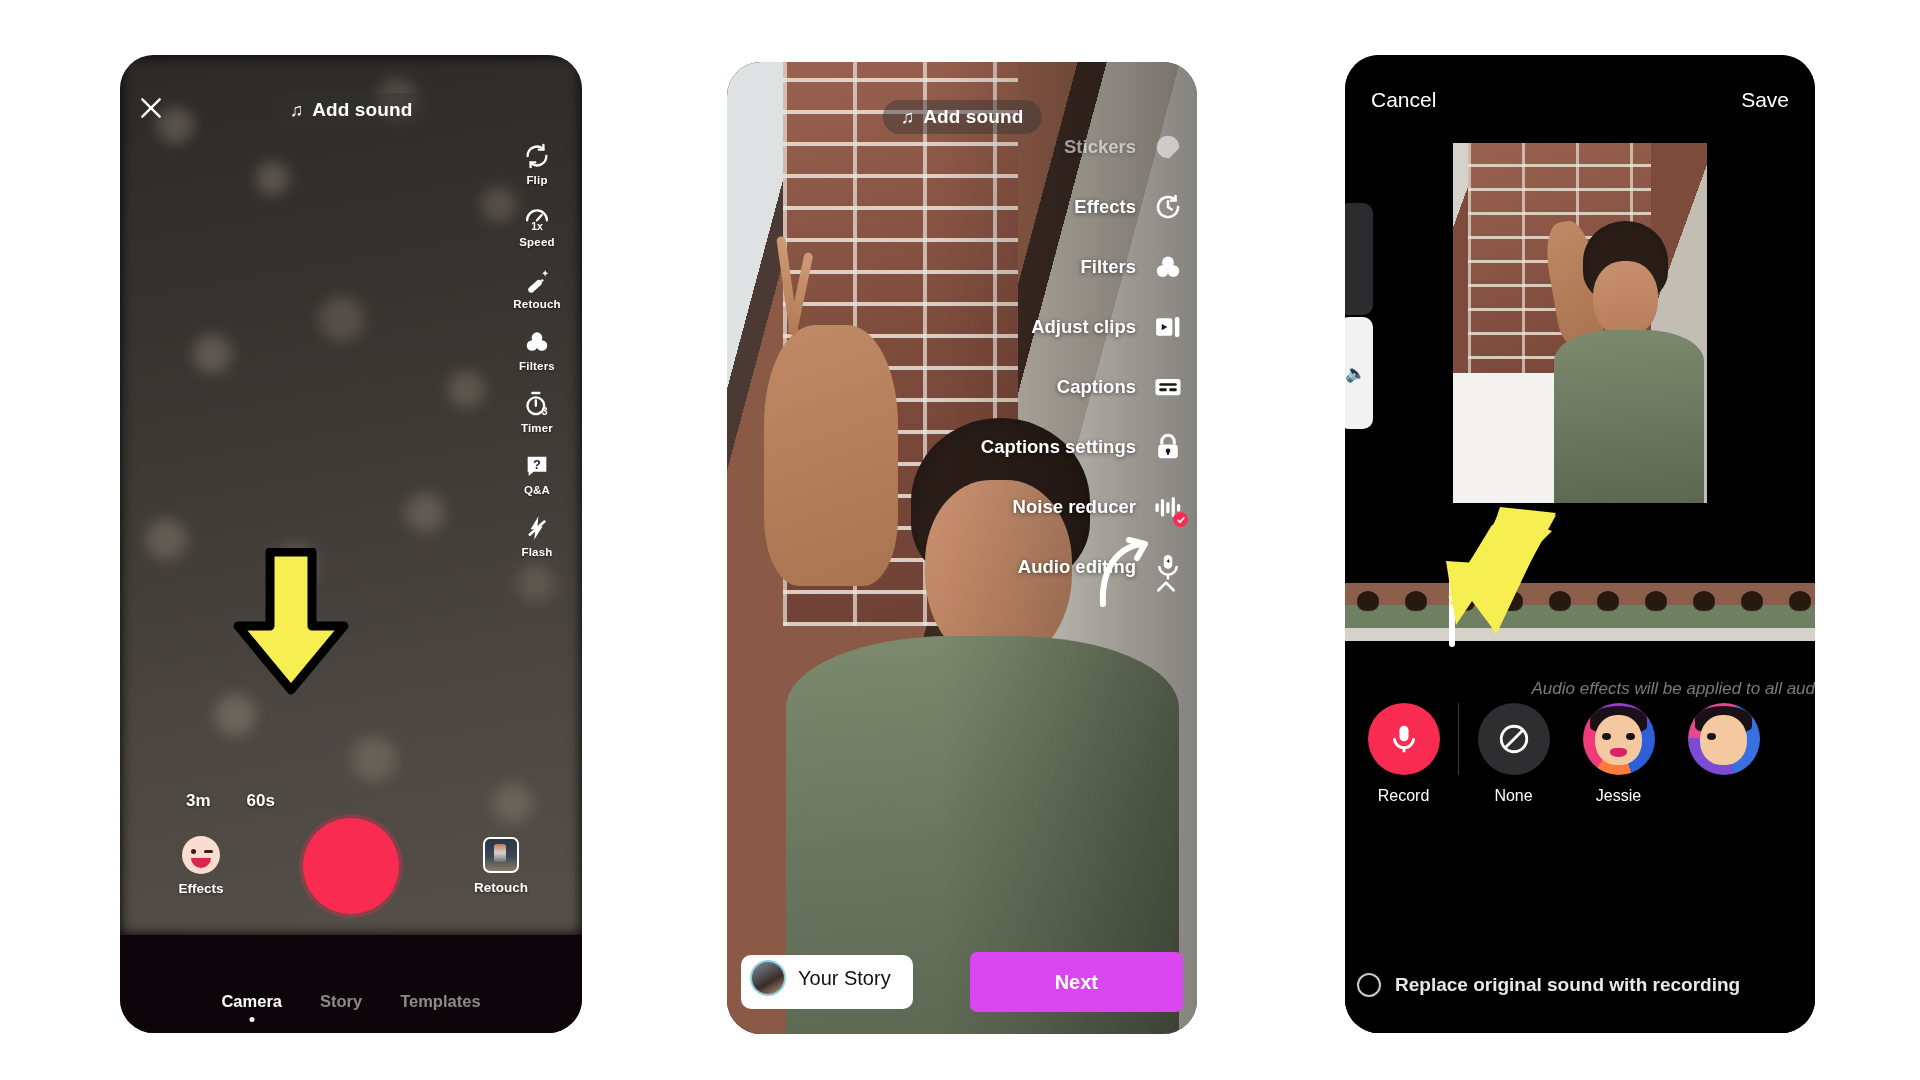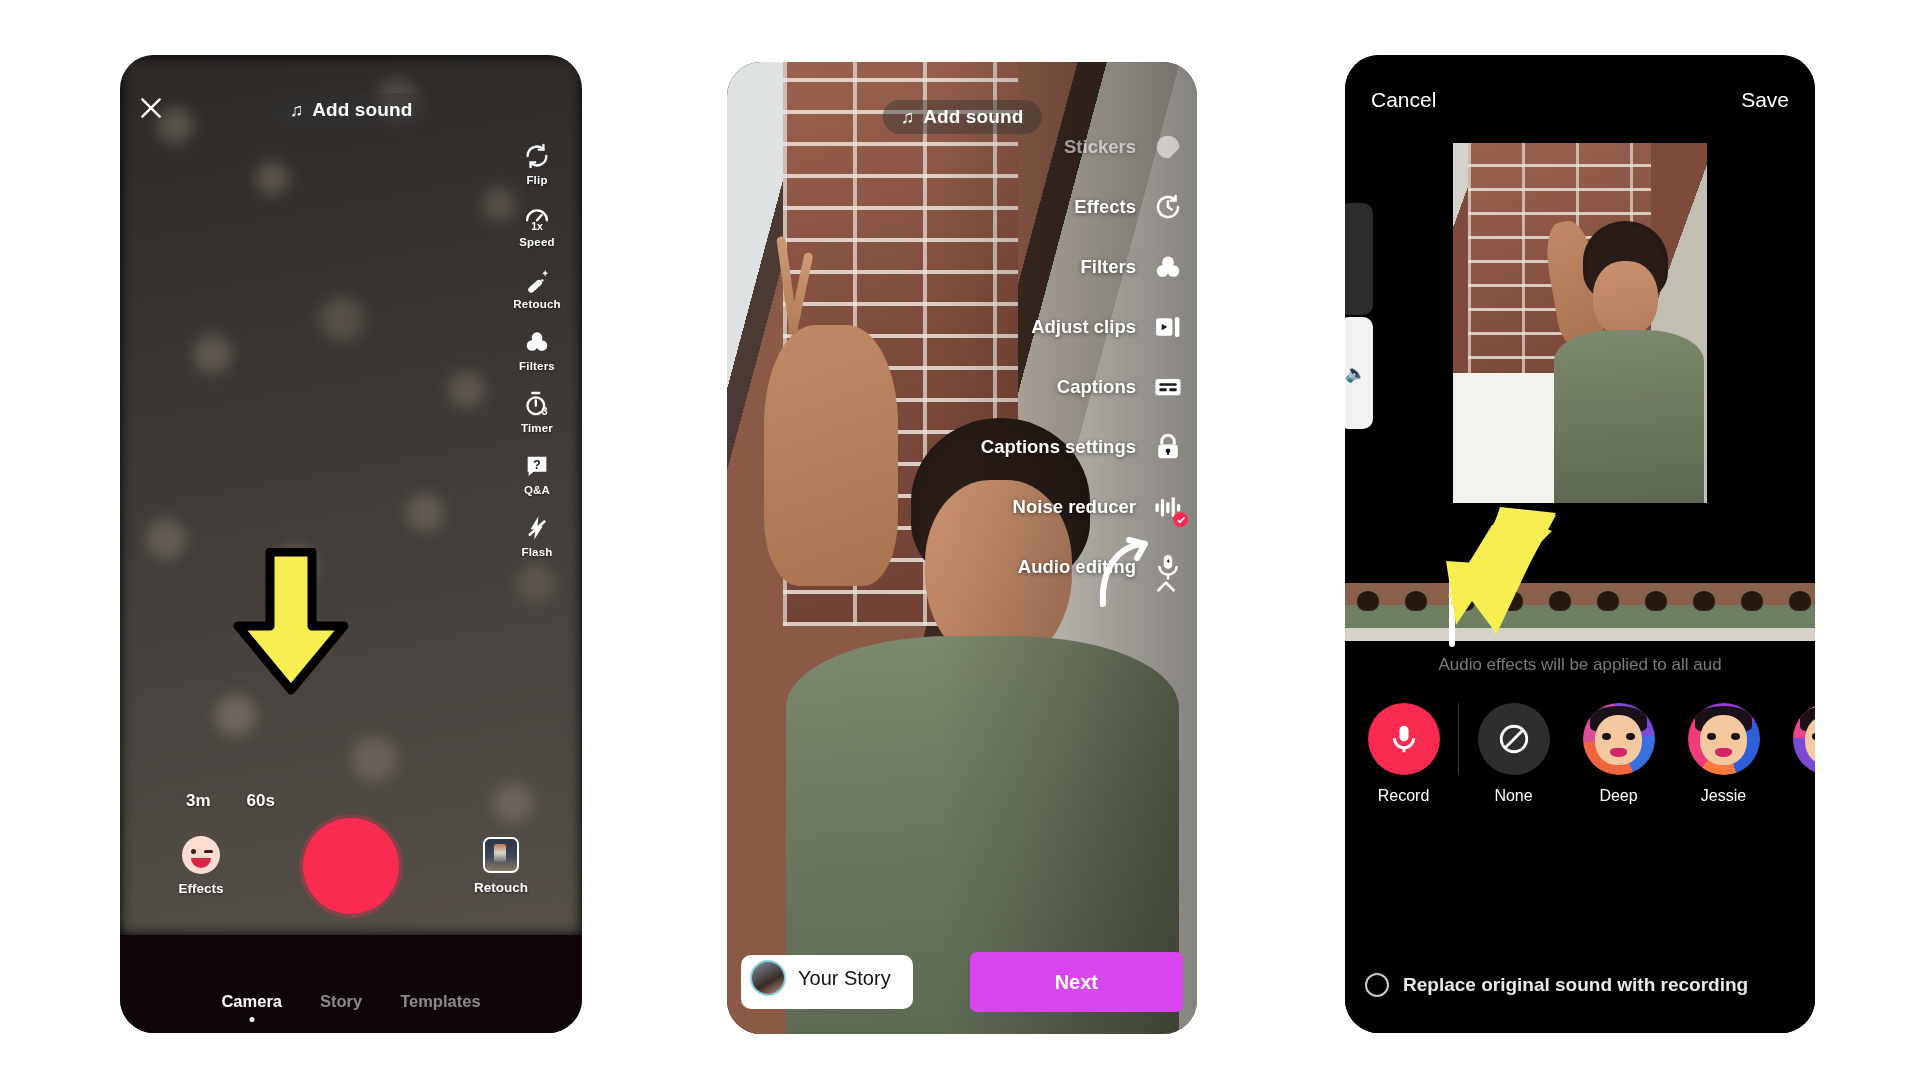--- a/index.html
+++ b/index.html
@@ -322,23 +322,24 @@
   .tl-frame::after {
     content:""; position:absolute; left: 12px; top: 8px; width: 22px; height: 20px;
     background: radial-gradient(ellipse at 50% 45%, #24180f 0 55%, #3f2a1d 100%);
     border-radius: 50% 50% 40% 40%;
   }
   .tl-playhead {
     position:absolute; left: 104px; top: -6px; width: 6px; height: 70px;
     background: #fff; border-radius: 3px; z-index: 6;
   }
   .p3-hint {
-    position:absolute; left: 0; right: 0; top: 600px;
-    text-align: center; color: #7a7a7d; font-size: 17px; z-index: 5;
+    position:absolute; left: 0; right: 0; top: 624px;
+    text-align: right; color: #7a7a7d; font-size: 17px; z-index: 5;
     white-space: nowrap;
+    font-style: italic;
   }
 
   .p3-effects {
     position:absolute; left: 0; right: 0; top: 648px;
     display: flex; align-items: flex-start; gap: 0; z-index: 5;
     padding-left: 6px;
   }
   .eff {
     flex: 0 0 auto; width: 105px;
     display:flex; flex-direction:column; align-items:center; gap: 12px;
@@ -371,21 +372,21 @@
                   background: #1a1018; border-radius: 50% 50% 20% 20%; }
   .face-art .e1, .face-art .e2 { position:absolute; top: 42%; width: 13%; height: 10%;
                   background: #1a1018; border-radius: 50%; }
   .face-art .e1 { left: 27%; } .face-art .e2 { left: 60%; }
   .face-art .mo { position:absolute; left: 38%; top: 62%; width: 24%; height: 13%;
                   background: #d6246a; border-radius: 40% 40% 60% 60%; }
 
   .p3-footer {
     position:absolute; left: 0; right: 0; bottom: 0; height: 96px;
     display:flex; align-items: center; gap: 14px;
-    padding: 0 20px; background: #000; z-index: 6;
+    padding: 0 12px; background: #000; z-index: 6;
   }
   .radio-ring {
     width: 24px; height: 24px; border-radius: 50%;
     border: 2px solid #c9c9cc; flex: 0 0 24px;
   }
   .p3-footer .lb { color: #e8e8ea; font-size: 19px; font-weight: 700; white-space: nowrap; }
 
   
   .arrow { position: absolute; z-index: 20; }
   #arrow1 { left: 232px; top: 548px; width: 118px; height: 148px; }
@@ -726,32 +727,20 @@
         <div class="eff">
           <div class="circ circ-none">
             <svg viewBox="0 0 24 24" width="34" height="34" fill="none" stroke="#fff" stroke-width="2">
               <circle cx="12" cy="12" r="9"></circle>
                 <path d="M5.8 18.2 18.2 5.8"></path>
             </svg>
           </div>
           <span class="lb">None</span>
         </div>
 
-        <div class="eff">
-          <div class="circ circ-deep">
-            <span class="face-art">
-              <span class="hr"></span>
-                <span class="sk"></span>
-              <span class="e1"></span>
-                <span class="e2"></span>
-                <span class="mo"></span>
-            </span>
-          </div>
-          <span class="lb">Deep</span>
-        </div>
 
         <div class="eff">
           <div class="circ circ-jessie">
             <span class="face-art">
               <span class="hr"></span>
                 <span class="sk"></span>
               <span class="e1"></span>
                 <span class="e2"></span>
                 <span class="mo"></span>
             </span>

